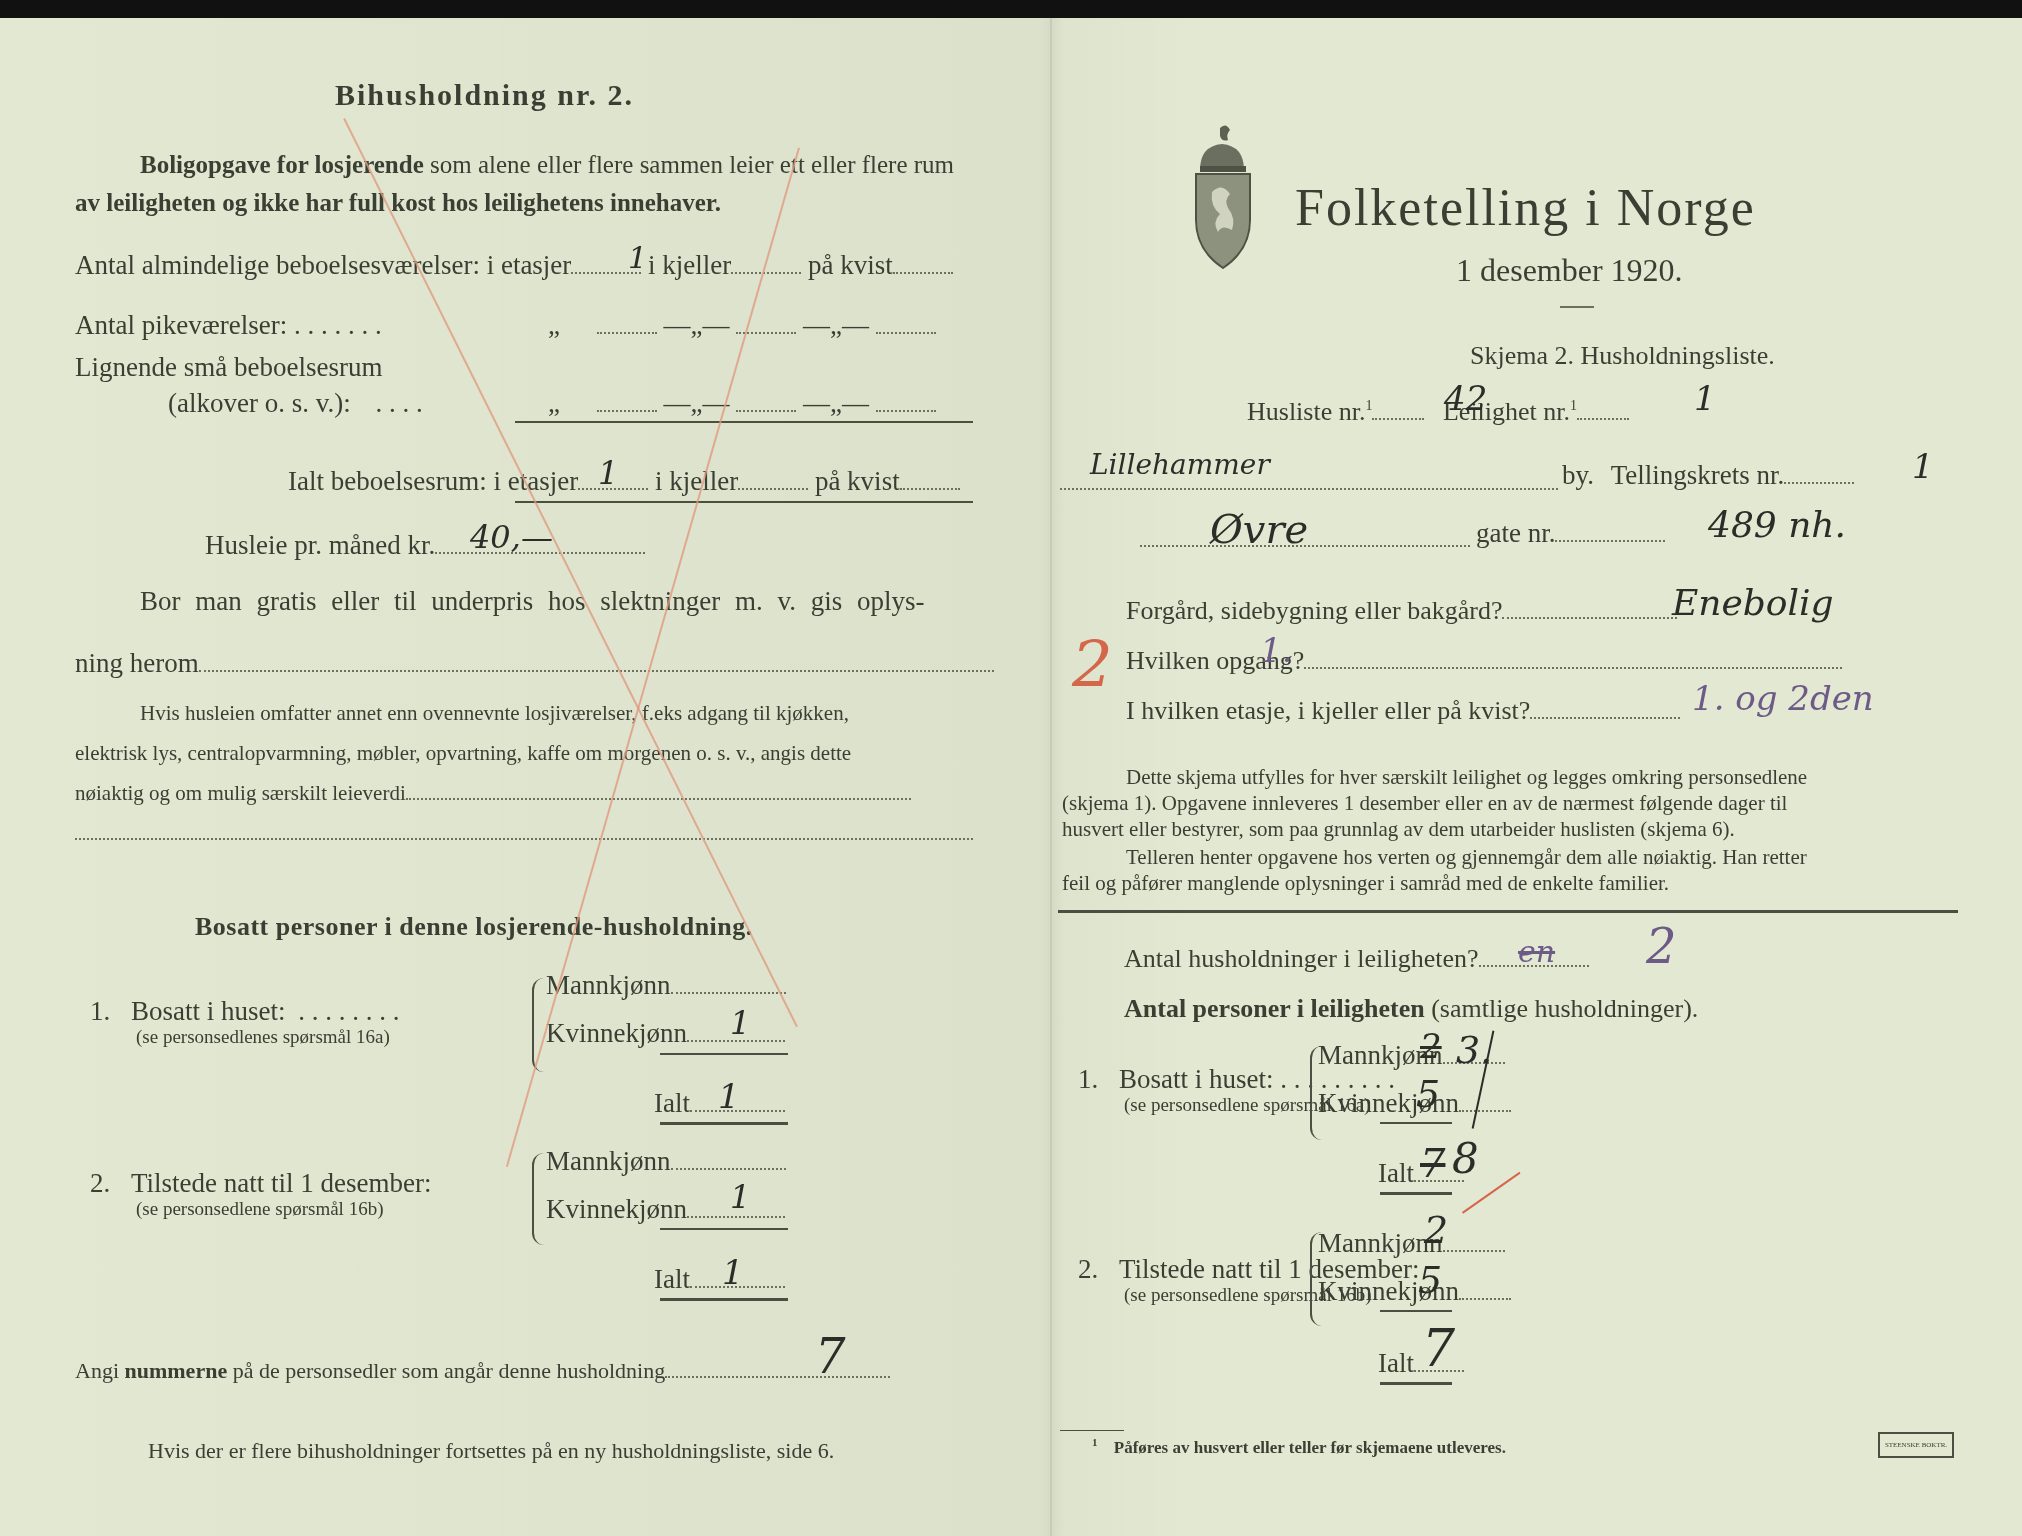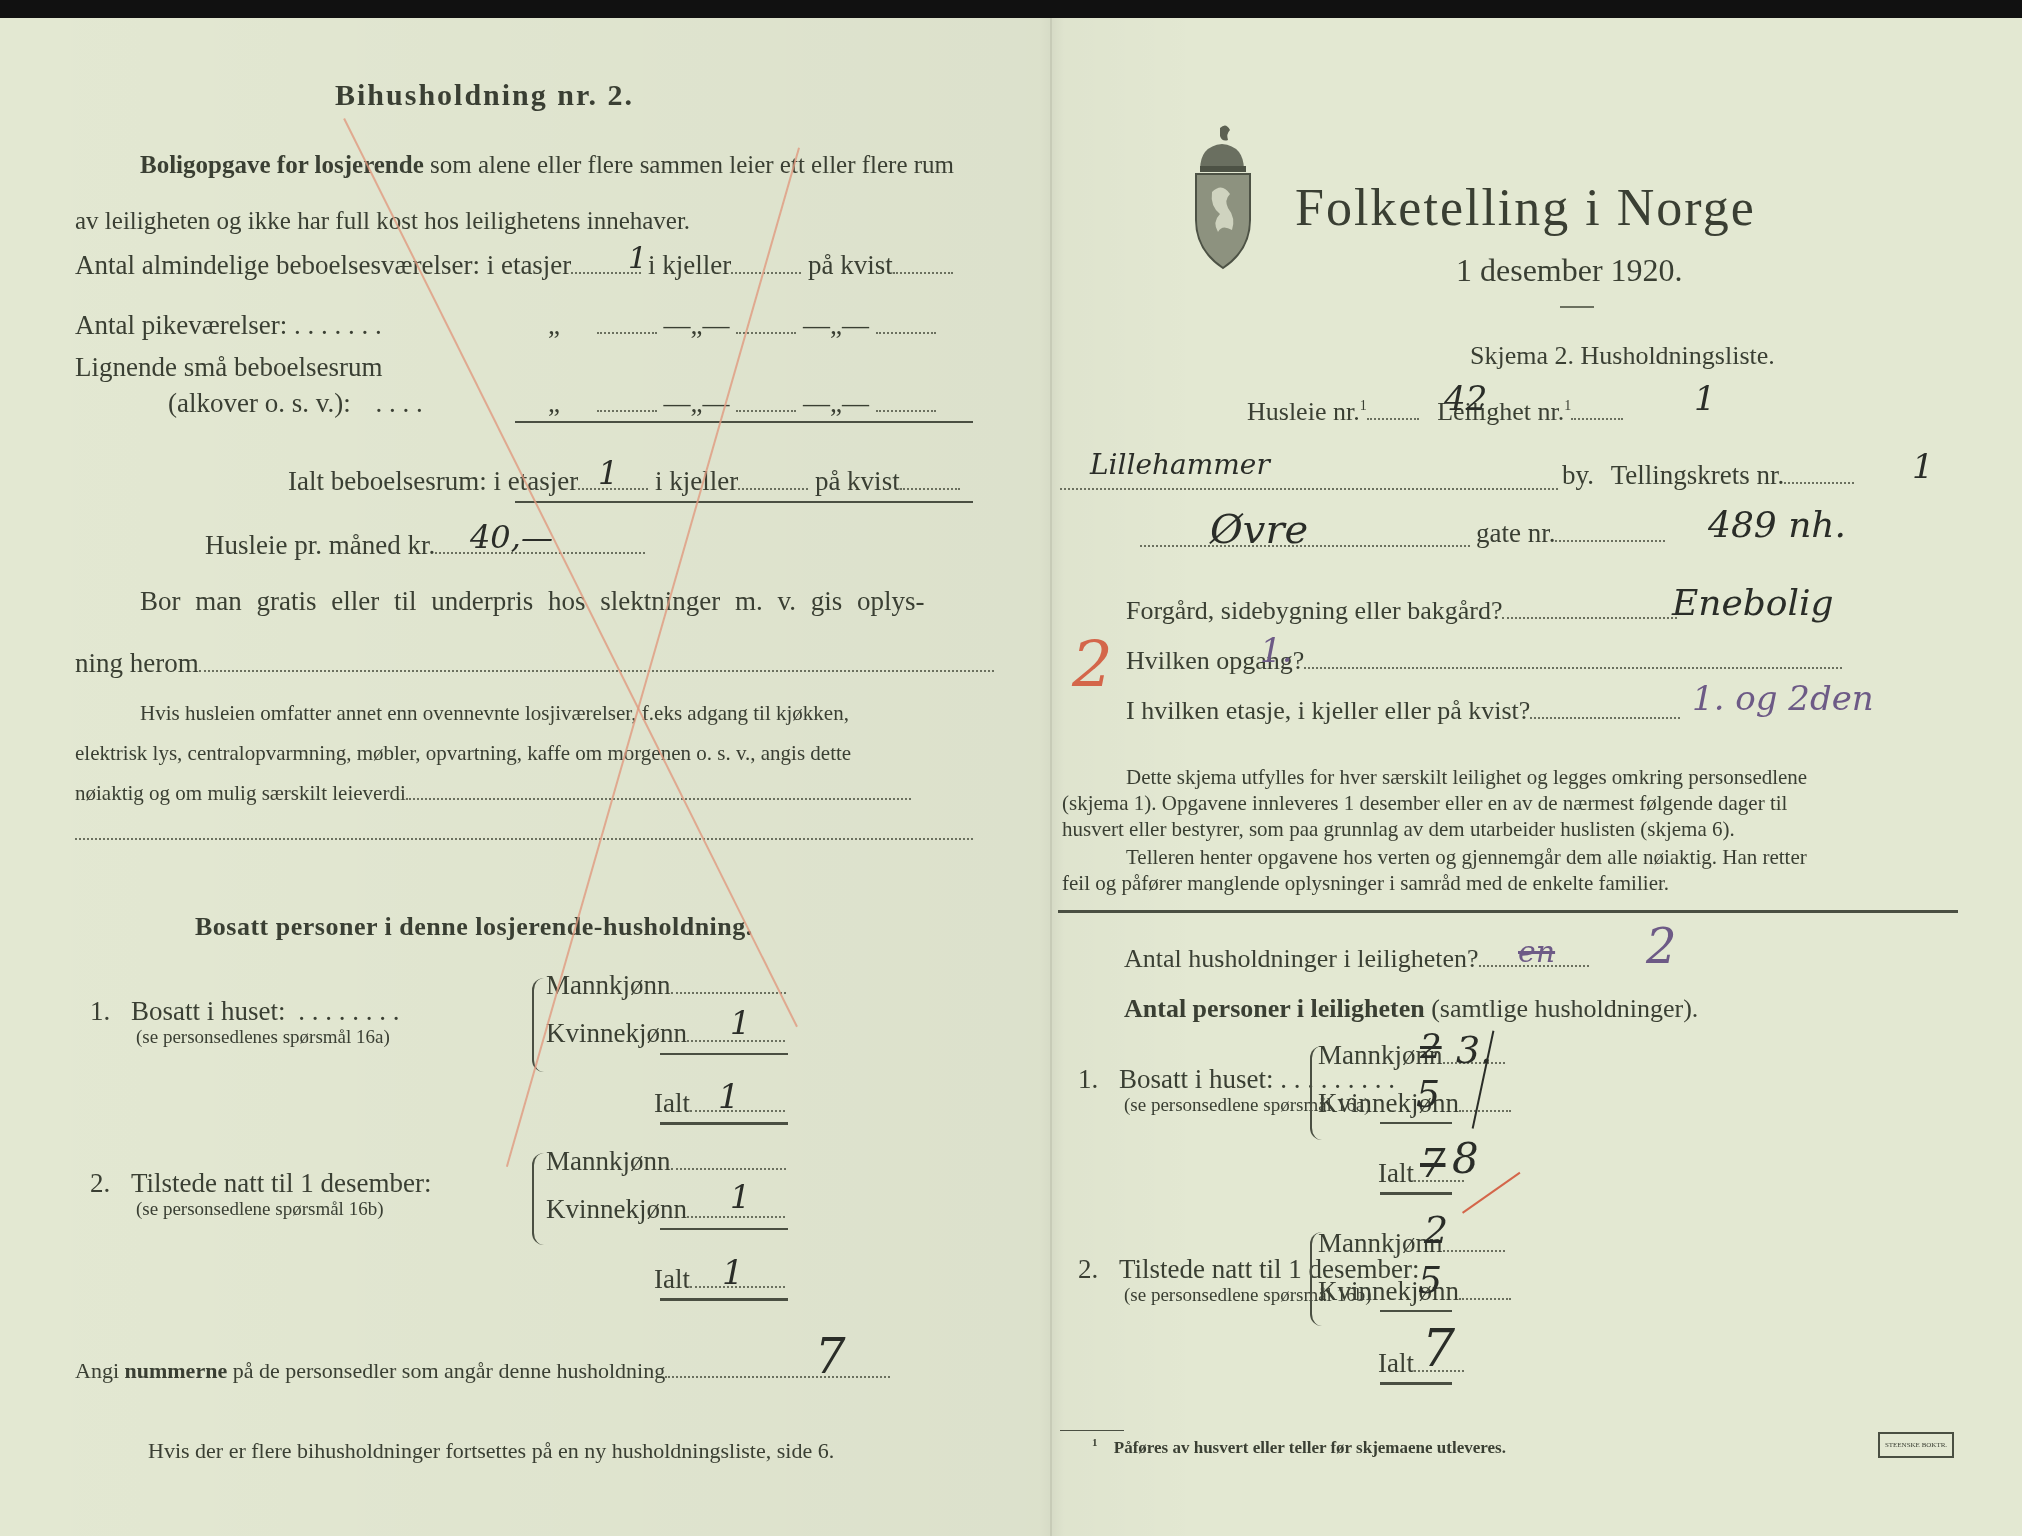--- a/index.html
+++ b/index.html
@@ -31,21 +31,21 @@
 <div class="sheet">
   <div class="fold"></div>
 
   <div>
     <div class="abs tb" style="left:335px;top:60px;font-size:30px;letter-spacing:2px;">Bihusholdning nr. 2.</div>
 
     <div class="abs t" style="left:140px;top:132px;">
       <span class="tb">Boligopgave for losjerende</span>
       <span>som alene eller flere sammen leier ett eller flere rum</span>
     </div>
-    <div class="abs t" style="left:75px;top:188px;">av leiligheten og ikke har full kost hos leilighetens innehaver.</div>
+    <div class="abs t" style="left:75px;top:170px;font-weight:bold;">av leiligheten og ikke har full kost hos leilighetens innehaver.</div>
 
     <div class="abs t" style="left:75px;top:232px;font-size:27px;">
       <span>Antal almindelige beboelsesværelser:</span>
       <span>i etasjer</span><span class="dots" style="width:70px;"></span>
       <span>i kjeller</span><span class="dots" style="width:70px;"></span>
       <span>på kvist</span><span class="dots" style="width:60px;"></span>
     </div>
     <div class="abs hw" style="left:628px;top:222px;font-size:30px;">1</div>
 
     <div class="abs t" style="left:75px;top:292px;font-size:27px;">
@@ -169,21 +169,21 @@
         <path d="M22 70 q10 -10 18 2 q-6 6 -2 14 q8 10 4 22 q-10 -6 -14 2 q-6 -10 2 -18 q-10 -8 -8 -22z" fill="#e0e4d0" opacity="0.8"></path>
       </svg>
     </div>
     <div class="abs" style="left:1295px;top:160px;font-size:52px;letter-spacing:2px;">Folketelling i Norge</div>
     <div class="abs" style="left:1456px;top:234px;font-size:32px;">1 desember 1920.</div>
     <div class="rule" style="left:1560px;top:288px;width:34px;background:#6b705f;"></div>
 
     <div class="abs t" style="left:1470px;top:323px;font-size:26px;">Skjema 2. Husholdningsliste.</div>
 
     <div class="abs t" style="left:1247px;top:373px;font-size:26px;">
-      <span>Husleie nr.</span><sup style="font-size:14px;">1</sup><span class="dots" style="width:52px;"></span>
+      <span>Husliste nr.</span><sup style="font-size:14px;">1</sup><span class="dots" style="width:52px;"></span>
       <span style="margin-left:12px;">Leilighet nr.</span><sup style="font-size:14px;">1</sup><span class="dots" style="width:52px;"></span>
     </div>
     <div class="abs hw" style="left:1444px;top:360px;font-size:34px;">42</div>
     <div class="abs hw" style="left:1694px;top:360px;font-size:34px;">1</div>
 
     <div class="abs" style="left:1060px;top:470px;width:498px;border-bottom:2px dotted #6b705f;"></div>
     <div class="abs hw" style="left:1090px;top:430px;font-size:28px;">Lillehammer</div>
     <div class="abs t" style="left:1562px;top:442px;font-size:27px;">
       <span>by.</span>
       <span style="margin-left:10px;">Tellingskrets nr.</span><span class="dots" style="width:70px;"></span>

